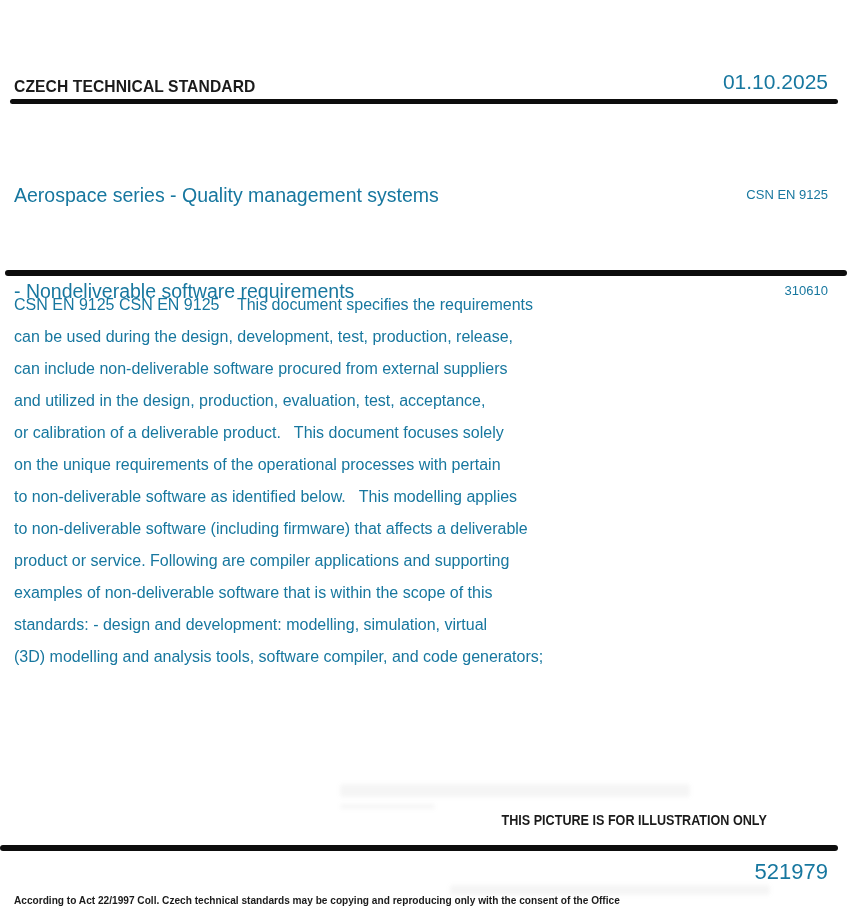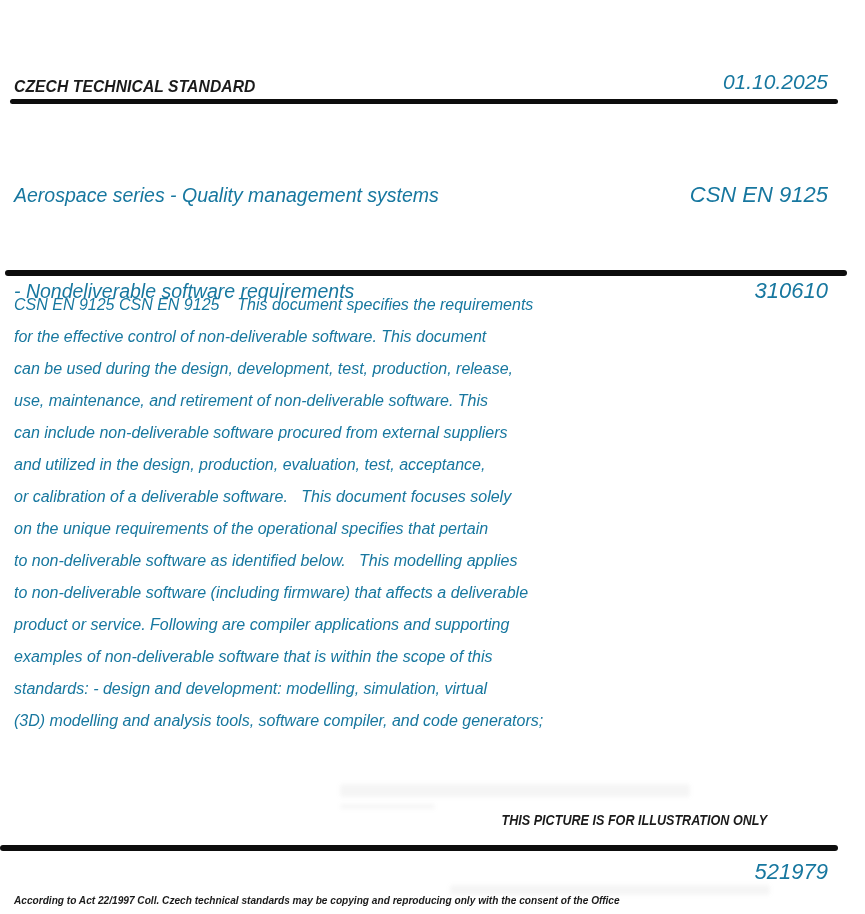--- a/index.html
+++ b/index.html
@@ -7,21 +7,20 @@
     padding: 0;
     background: #ffffff;
   }
   .page {
     position: relative;
     width: 857px;
     height: 914px;
     background: #ffffff;
     overflow: hidden;
     font-family: "Liberation Sans", sans-serif;
-    font-style: italic;
   }
 
   
   .header-label {
     position: absolute;
     left: 14px;
     top: 77px;
     font-size: 17px;
     font-weight: bold;
     color: #1b1b1b;
@@ -55,21 +54,21 @@
     top: 115px;
     font-size: 19.5px;
     line-height: 32px;
     color: #17779f;
     white-space: pre;
   }
   .title-right {
     position: absolute;
     right: 29px;
     top: 115px;
-    font-size: 22px;
+    font-size: 13px;
     line-height: 32px;
     color: #17779f;
     text-align: right;
     white-space: pre;
   }
 
   
   .rule-mid {
     position: absolute;
     left: 5px;
@@ -163,27 +162,25 @@
   </div>
   <div class="title-right">
     <div class="line">CSN EN 9125</div>
     <div class="line">310610</div>
   </div>
 
   <div class="rule-mid"></div>
 
   <div class="body-text">
     <div class="line">CSN EN 9125 CSN EN 9125    This document specifies the requirements</div>
-    <div class="line">for the effective control of non-deliverable software. This document</div>
     <div class="line">can be used during the design, development, test, production, release,</div>
-    <div class="line">use, maintenance, and retirement of non-deliverable software. This</div>
     <div class="line">can include non-deliverable software procured from external suppliers</div>
     <div class="line">and utilized in the design, production, evaluation, test, acceptance,</div>
-    <div class="line">or calibration of a deliverable software.   This document focuses solely</div>
-    <div class="line">on the unique requirements of the operational specifies that pertain</div>
+    <div class="line">or calibration of a deliverable product.   This document focuses solely</div>
+    <div class="line">on the unique requirements of the operational processes with pertain</div>
     <div class="line">to non-deliverable software as identified below.   This modelling applies</div>
     <div class="line">to non-deliverable software (including firmware) that affects a deliverable</div>
     <div class="line">product or service. Following are compiler applications and supporting</div>
     <div class="line">examples of non-deliverable software that is within the scope of this</div>
     <div class="line">standards: - design and development: modelling, simulation, virtual</div>
     <div class="line">(3D) modelling and analysis tools, software compiler, and code generators;</div>
   </div>
 
   <div class="watermark wm-1"></div>
   <div class="watermark wm-2"></div>

